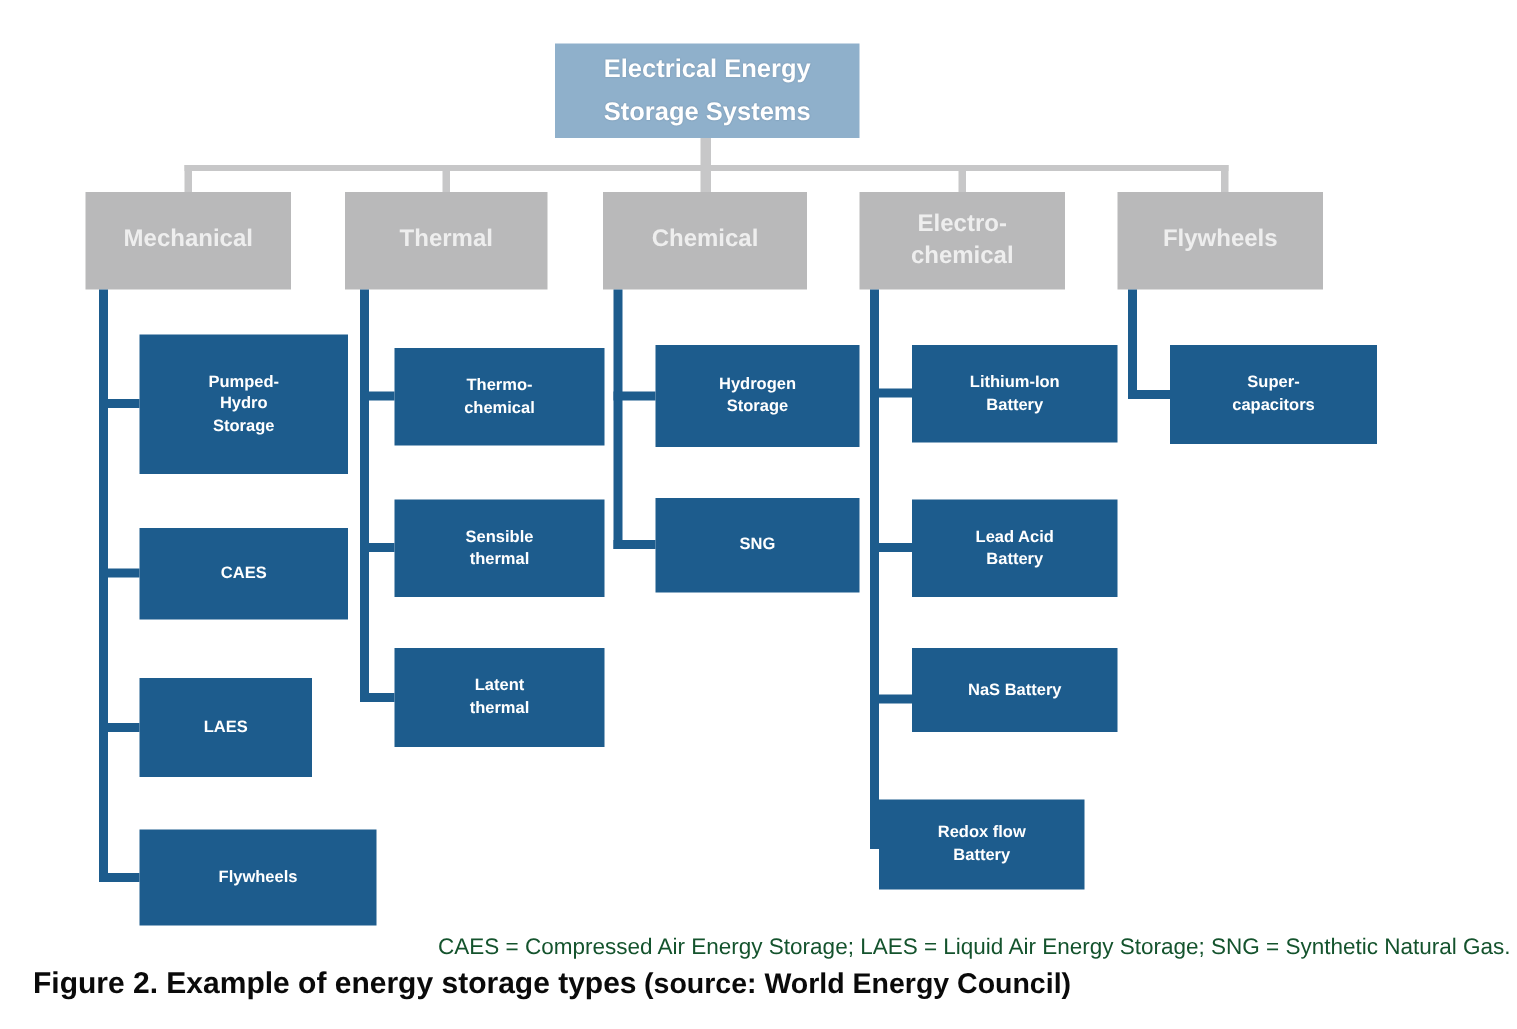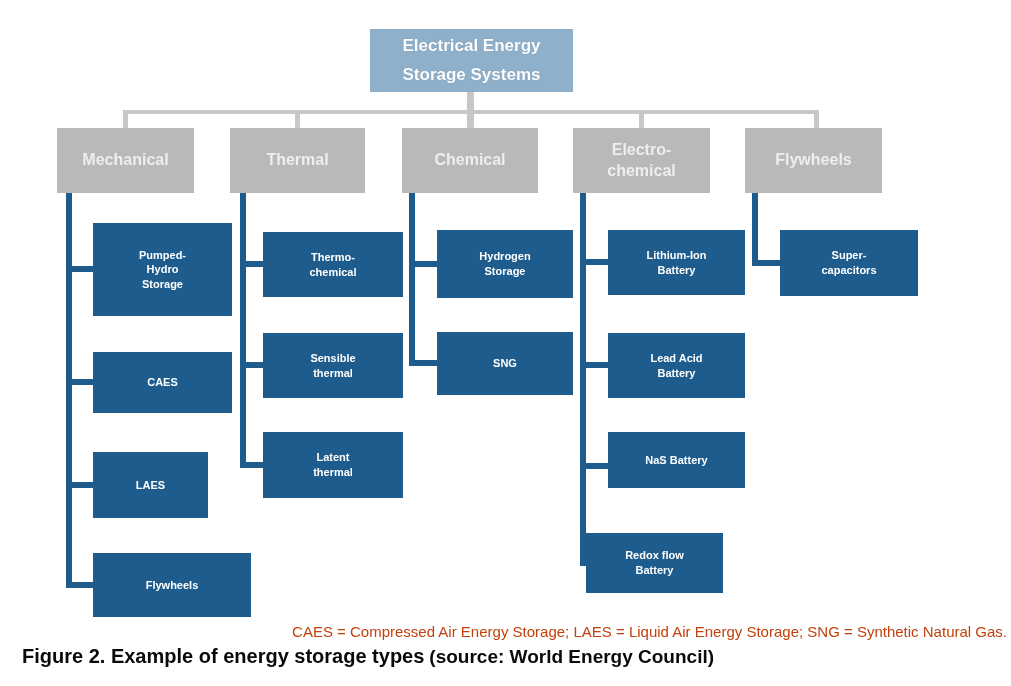--- a/index.html
+++ b/index.html
@@ -41,21 +41,21 @@
     font-size:11px;
     line-height:1.32;
   }
   .cg{position:absolute;background:var(--connector-gray,#c7c7c8);}
   .cb{position:absolute;background:var(--connector-blue,#1d5c8d);}
   .footnote{
     position:absolute;
     right:4px;
     top:623px;
     font-size:15px;
-    color:#c2410c;
+    color:#14532d;
     white-space:nowrap;
   }
   .caption{
     position:absolute;
     left:22px;
     top:645px;
     color:#0a0a0a;
     white-space:nowrap;
   }
   .cap-bold{font-weight:bold;font-size:20px;}

